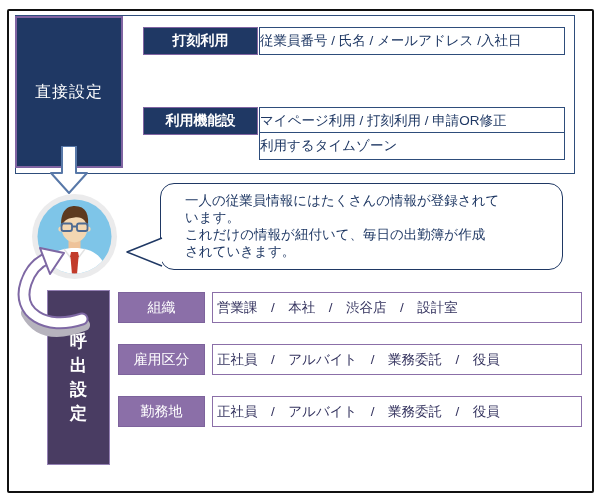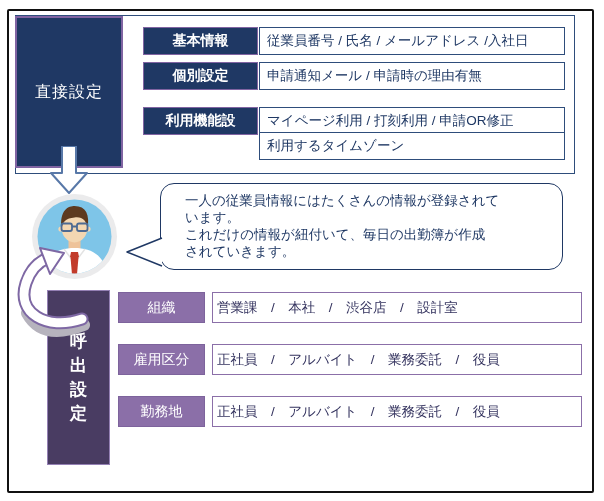--- a/index.html
+++ b/index.html
@@ -16,21 +16,21 @@
   }
   .direct-box span{color:#fff;font-size:16px;letter-spacing:1px;}
   .trow{position:absolute;left:143px;width:424px;height:28px;}
   .t-label{
     position:absolute;left:0;top:0;width:115px;height:28px;background:#1f3864;border:1.5px solid #8064a2;
     box-sizing:border-box;display:flex;align-items:center;justify-content:center;
     color:#fff;font-size:14px;font-weight:bold;white-space:nowrap;
   }
   .t-value{
     position:absolute;left:116px;top:0;width:306px;height:28px;background:#fff;border:1.5px solid #2e4d7b;
-    box-sizing:border-box;display:flex;align-items:center;padding-left:7px;
+    box-sizing:border-box;display:flex;align-items:center;
     color:#1f3864;font-size:13.5px;white-space:nowrap;
   }
   
   .bubble{
     position:absolute;left:160px;top:183px;width:403px;height:87px;background:#fff;border:1.5px solid #1f3864;
     border-radius:14px;box-sizing:border-box;padding:8px 28px 8px 24px;
     color:#1f3864;font-size:13.5px;line-height:17px;white-space:pre-line;
   }
   .tail-svg{position:absolute;left:124px;top:232px;width:40px;height:40px;}
   .avatar-svg{position:absolute;left:31px;top:193px;width:87px;height:87px;}
@@ -61,26 +61,22 @@
 
   <div class="outer-border"></div>
 
   <div class="top-group-rect"></div>
 
   <div class="direct-box">
     <span>直接設定</span>
   </div>
 
   <div class="trow" style="top:27px">
-    <div class="t-label">基本情報</div>
+    <div class="t-label">打刻利用</div>
     <div class="t-value">従業員番号 / 氏名 / メールアドレス /入社日</div>
-  </div>
-  <div class="trow" style="top:62px">
-    <div class="t-label">個別設定</div>
-    <div class="t-value">申請通知メール / 申請時の理由有無</div>
   </div>
   <div class="trow" style="top:107px">
     <div class="t-label">利用機能設</div>
     <div class="t-value">マイページ利用 / 打刻利用 / 申請OR修正</div>
   </div>
   <div class="trow" style="top:132px">
     <div class="t-value">利用するタイムゾーン</div>
   </div>
 
   <svg class="down-arrow-svg" viewBox="0 0 38 48">

